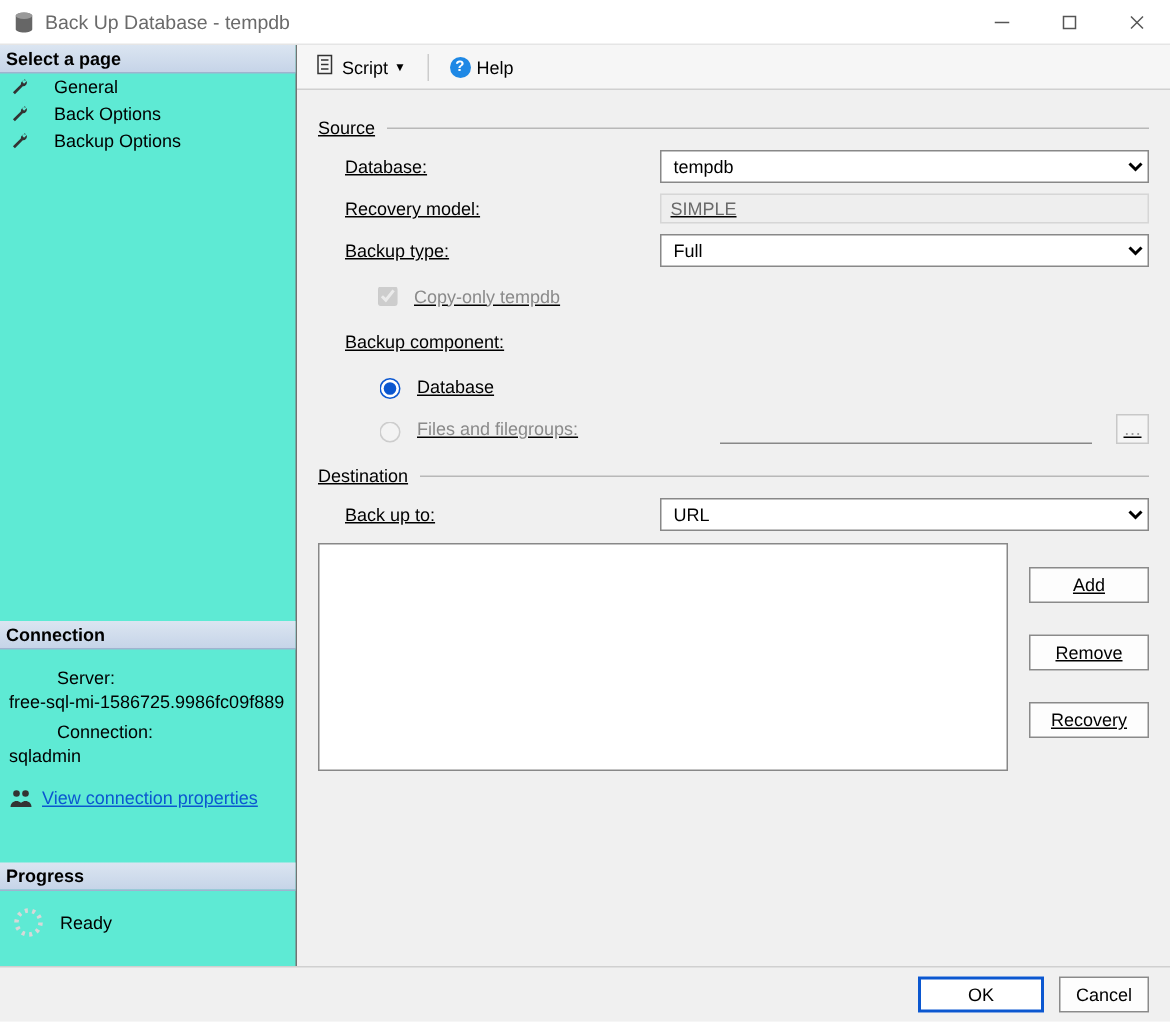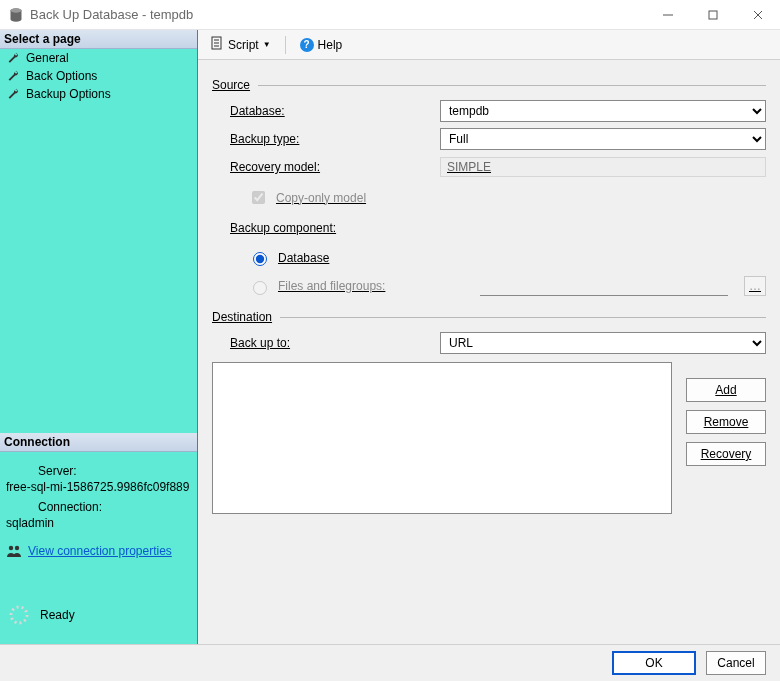--- a/index.html
+++ b/index.html
@@ -14,21 +14,21 @@
   .titlebar .winbtn { width: 45px; height: 30px; display: flex; align-items: center; justify-content: center; color: #555; }
   .titlebar .winbtn svg { width: 10px; height: 10px; }
 
   
   .client { display: flex; height: 614px; background: #f0f0f0; }
 
   
   .leftcol { width: 198px; background: #5eead4; border-right: 1px solid #737373; display: flex; flex-direction: column; }
   .section-hdr { background: linear-gradient(#dbe5f1, #c6d4e8); border-bottom: 1px solid #9fb3cf; padding: 2px 4px; font-weight: bold; font-size: 12px; }
   .nav-list { flex: 0 0 auto; }
-  .nav-item { display: flex; align-items: flex-end; gap: 6px; padding: 2px 6px; color: #000; }
+  .nav-item { display: flex; align-items: flex-end; gap: 16px; padding: 2px 6px; color: #000; }
   .nav-item .wrench { width: 14px; height: 14px; display: inline-flex; align-items: center; justify-content: center; color: #333; }
   .left-spacer { flex: 1; }
   .conn-body { padding: 6px 6px 12px 6px; font-size: 12px; }
   .conn-body .lbl { margin-top: 6px; margin-left: 32px; }
   .conn-body .val { margin-top: 2px; white-space: nowrap; overflow: hidden; }
   .viewprops { display: flex; align-items: center; gap: 6px; margin-top: 14px; }
   .viewprops a { color: #0b57d0; text-decoration: underline; }
   .people-icon { width: 16px; height: 14px; }
   .progress-body { display: flex; align-items: center; gap: 10px; padding: 10px 8px 18px 8px; }
   .spinner { width: 22px; height: 22px; }
@@ -57,21 +57,21 @@
   .chk-row input[type="checkbox"] { accent-color: #9aa0a6; }
 
   .radio-row { display: flex; align-items: center; gap: 8px; margin: 10px 0 10px 36px; }
   .radio-row.disabled { color: #8a8a8a; }
   input[type="radio"] { width: 14px; height: 14px; accent-color: #0b57d0; }
 
   .ellipsis-btn { width: 22px; height: 20px; margin-left: 8px; border: 1px solid #c8c8c8; background: #f4f4f4; color: #9a9a9a; display: flex; align-items: center; justify-content: center; }
 
   .dest-area { display: flex; gap: 14px; margin: 8px 0 0 0; }
   .dest-list { flex: 1; height: 152px; border: 1px solid #888; background: #fff; }
-  .dest-btns { width: 80px; display: flex; flex-direction: column; gap: 8px; padding-top: 16px; }
+  .dest-btns { width: 80px; display: flex; flex-direction: column; gap: 21px; padding-top: 16px; }
   .std-btn { height: 24px; border: 1px solid #8a8a8a; background: #fdfdfd; font-size: 12px; cursor: default; display: flex; align-items: center; justify-content: center; }
 
   
   .footer { height: 37px; border-top: 1px solid #d0d0d0; background: #f0f0f0; display: flex; align-items: center; justify-content: flex-end; gap: 10px; padding: 0 14px; }
   .footer .ok-btn { width: 84px; height: 24px; border: 2px solid #0b57d0; background: #fff; display: flex; align-items: center; justify-content: center; }
   .footer .cancel-btn { width: 60px; height: 24px; border: 1px solid #8a8a8a; background: #fdfdfd; display: flex; align-items: center; justify-content: center; }
 </style>
 </head>
 <body>
 
@@ -151,20 +151,21 @@
               <path d="M1 13c0-2.5 2-4 4-4s4 1.5 4 4z" fill="#333"></path>
               <path d="M7 13c0-2.5 2-4 4-4s4 1.5 4 4z" fill="#333"></path>
             </svg>
         </span>
         <a href="#">View connection properties</a>
       </div>
     </div>
 
     <div style="height:24px"></div>
 
+    <div class="section-hdr">Progress</div>
     <div class="progress-body">
       <span class="spinner">
         <svg viewBox="0 0 22 22">
             <circle cx="11" cy="11" r="8" fill="none" stroke="#d8d8d8" stroke-width="3" stroke-dasharray="2 3"></circle>
           </svg>
       </span>
       <span>Ready</span>
     </div>
   </div>
 
@@ -197,38 +198,38 @@
       <div class="form-row">
         <div class="flabel">Database:</div>
         <div class="fval">
           <select class="ctl">
             <option>tempdb</option>
           </select>
         </div>
       </div>
 
       <div class="form-row">
+        <div class="flabel">Recovery model:</div>
+        <div class="fval">
+          <div class="readonly-field">SIMPLE</div>
+        </div>
+      </div>
+
+      <div class="form-row">
         <div class="flabel">Backup type:</div>
         <div class="fval">
           <select class="ctl">
             <option>Full</option>
           </select>
         </div>
       </div>
 
-      <div class="form-row">
-        <div class="flabel">Recovery model:</div>
-        <div class="fval">
-          <div class="readonly-field">SIMPLE</div>
-        </div>
-      </div>
-
       <div class="chk-row">
         <input type="checkbox" checked="" disabled="" style="">
-        <span>Copy-only model</span>
+        <span>Copy-only tempdb</span>
       </div>
 
       <div class="form-row">
         <div class="flabel">Backup component:</div>
       </div>
 
       <div class="radio-row">
         <input type="radio" name="component" checked="" style="">
         <span>Database</span>
       </div>

